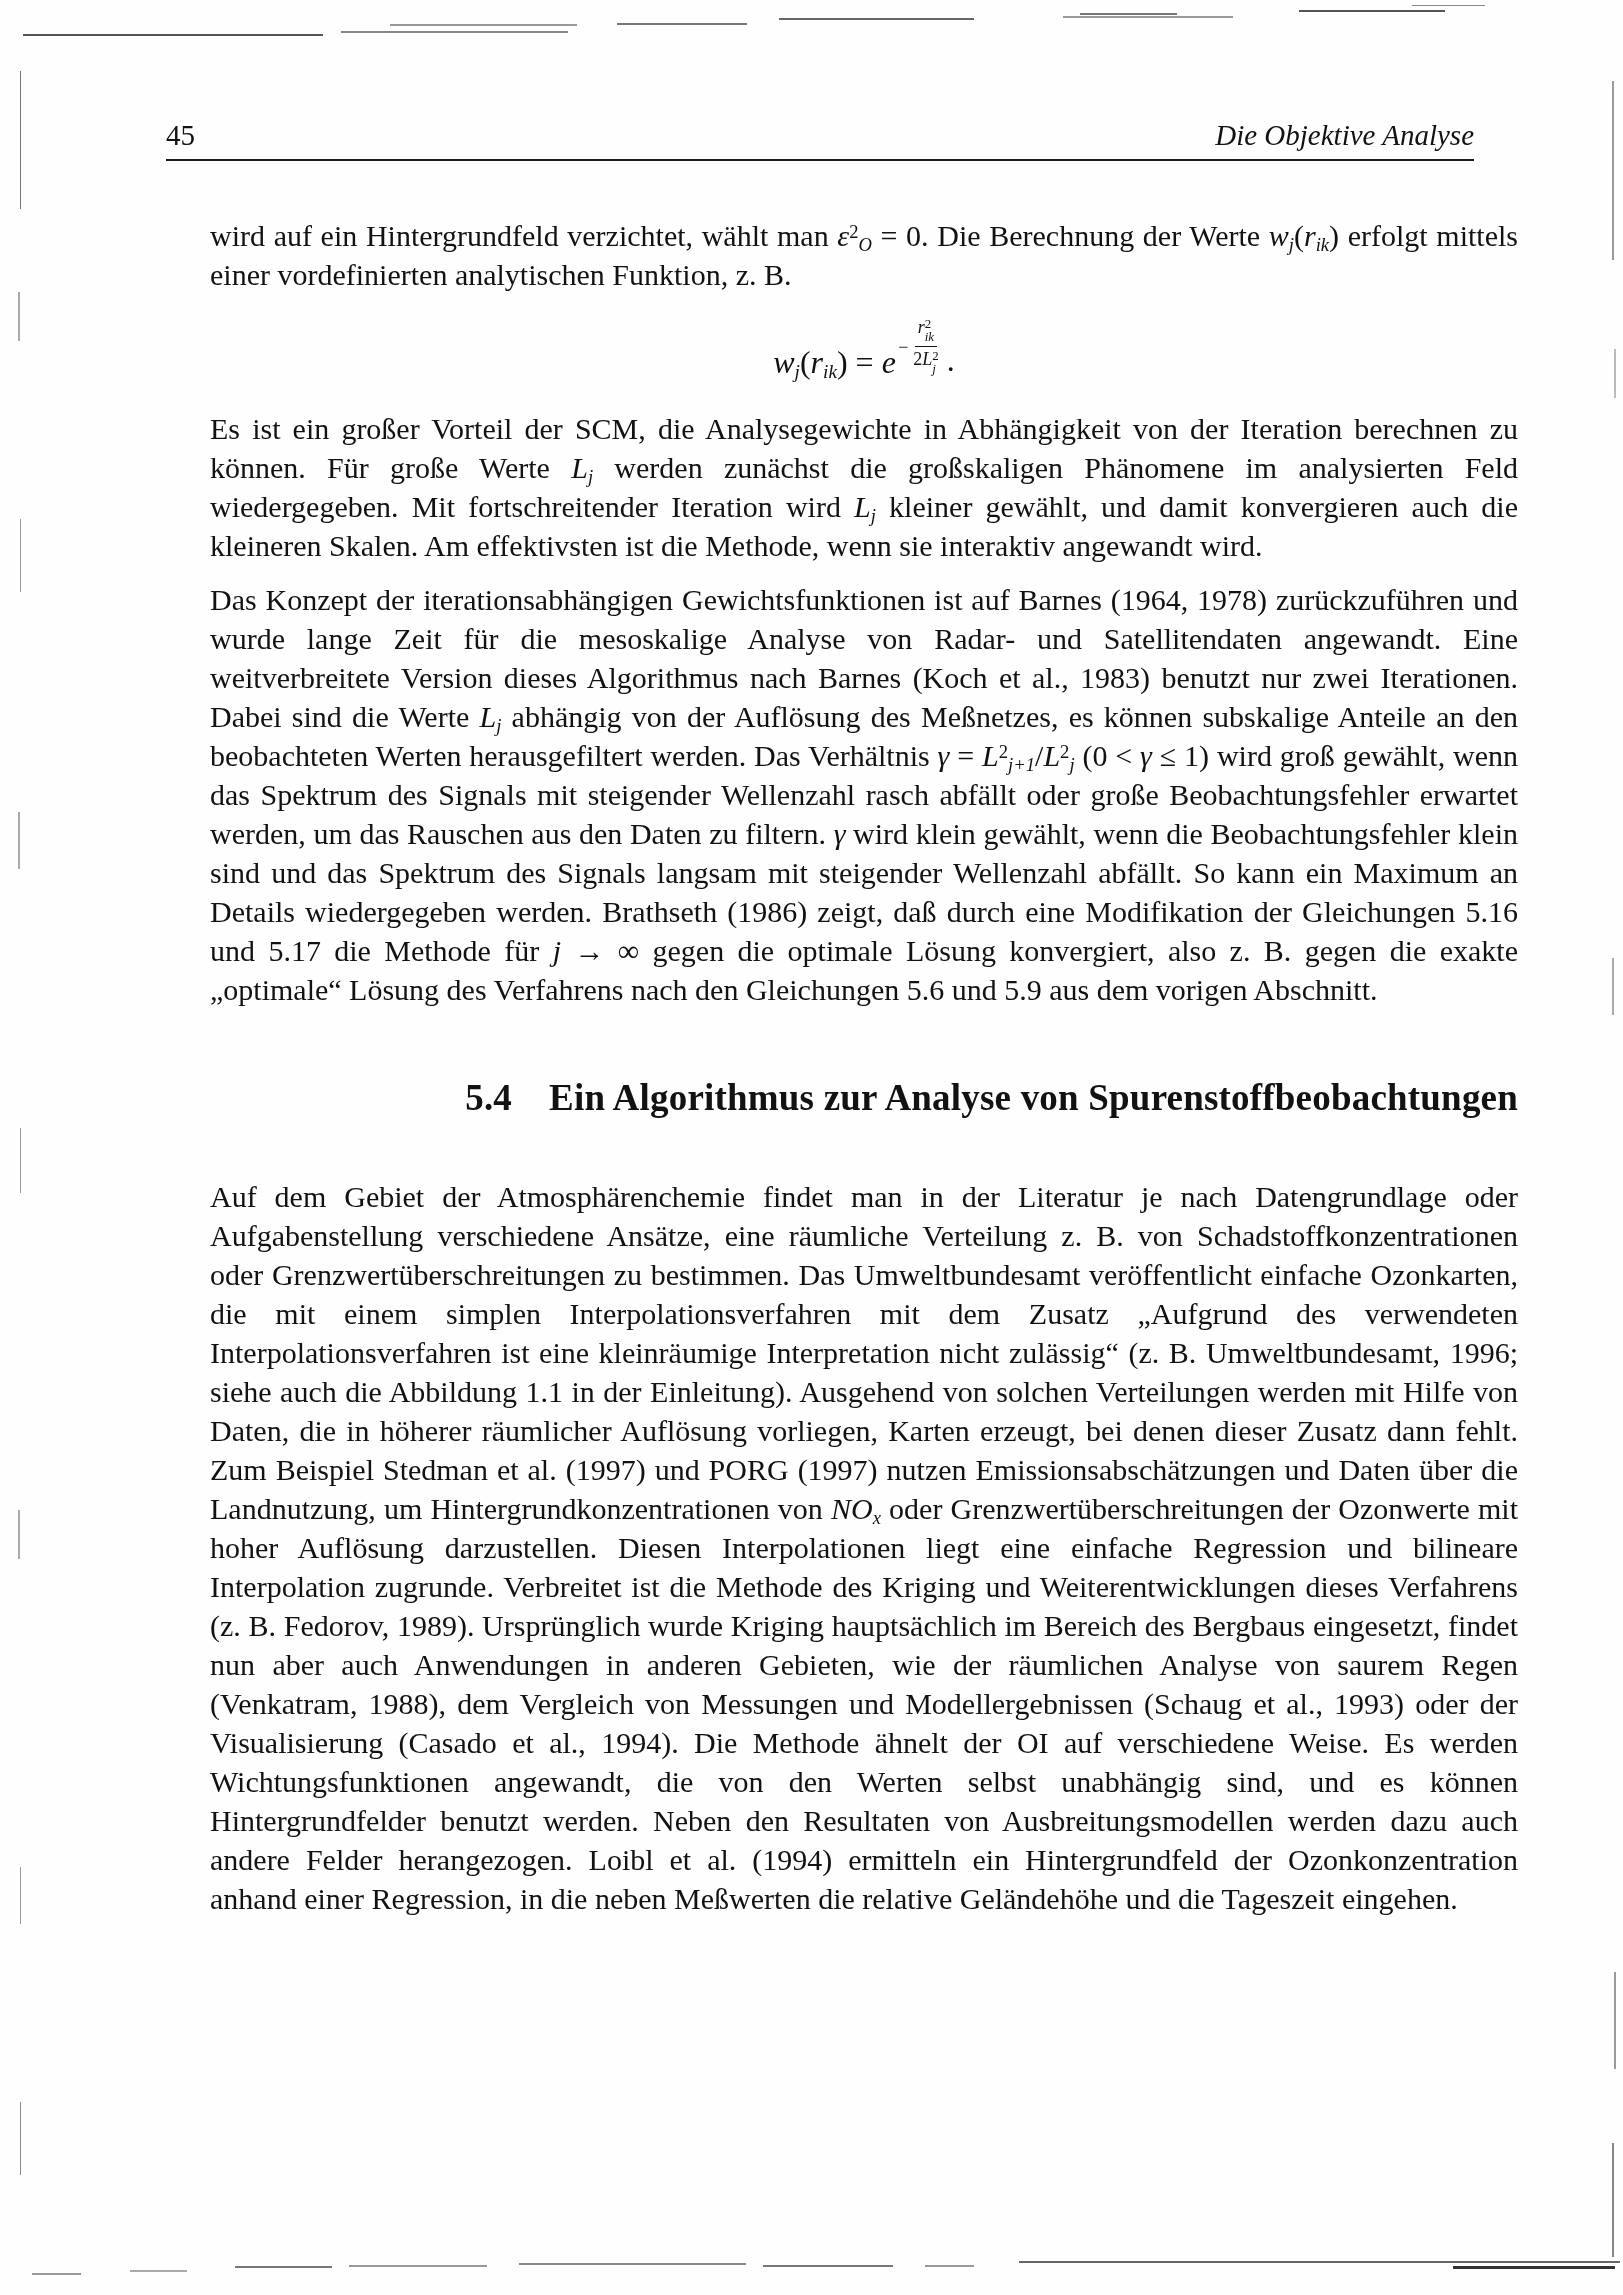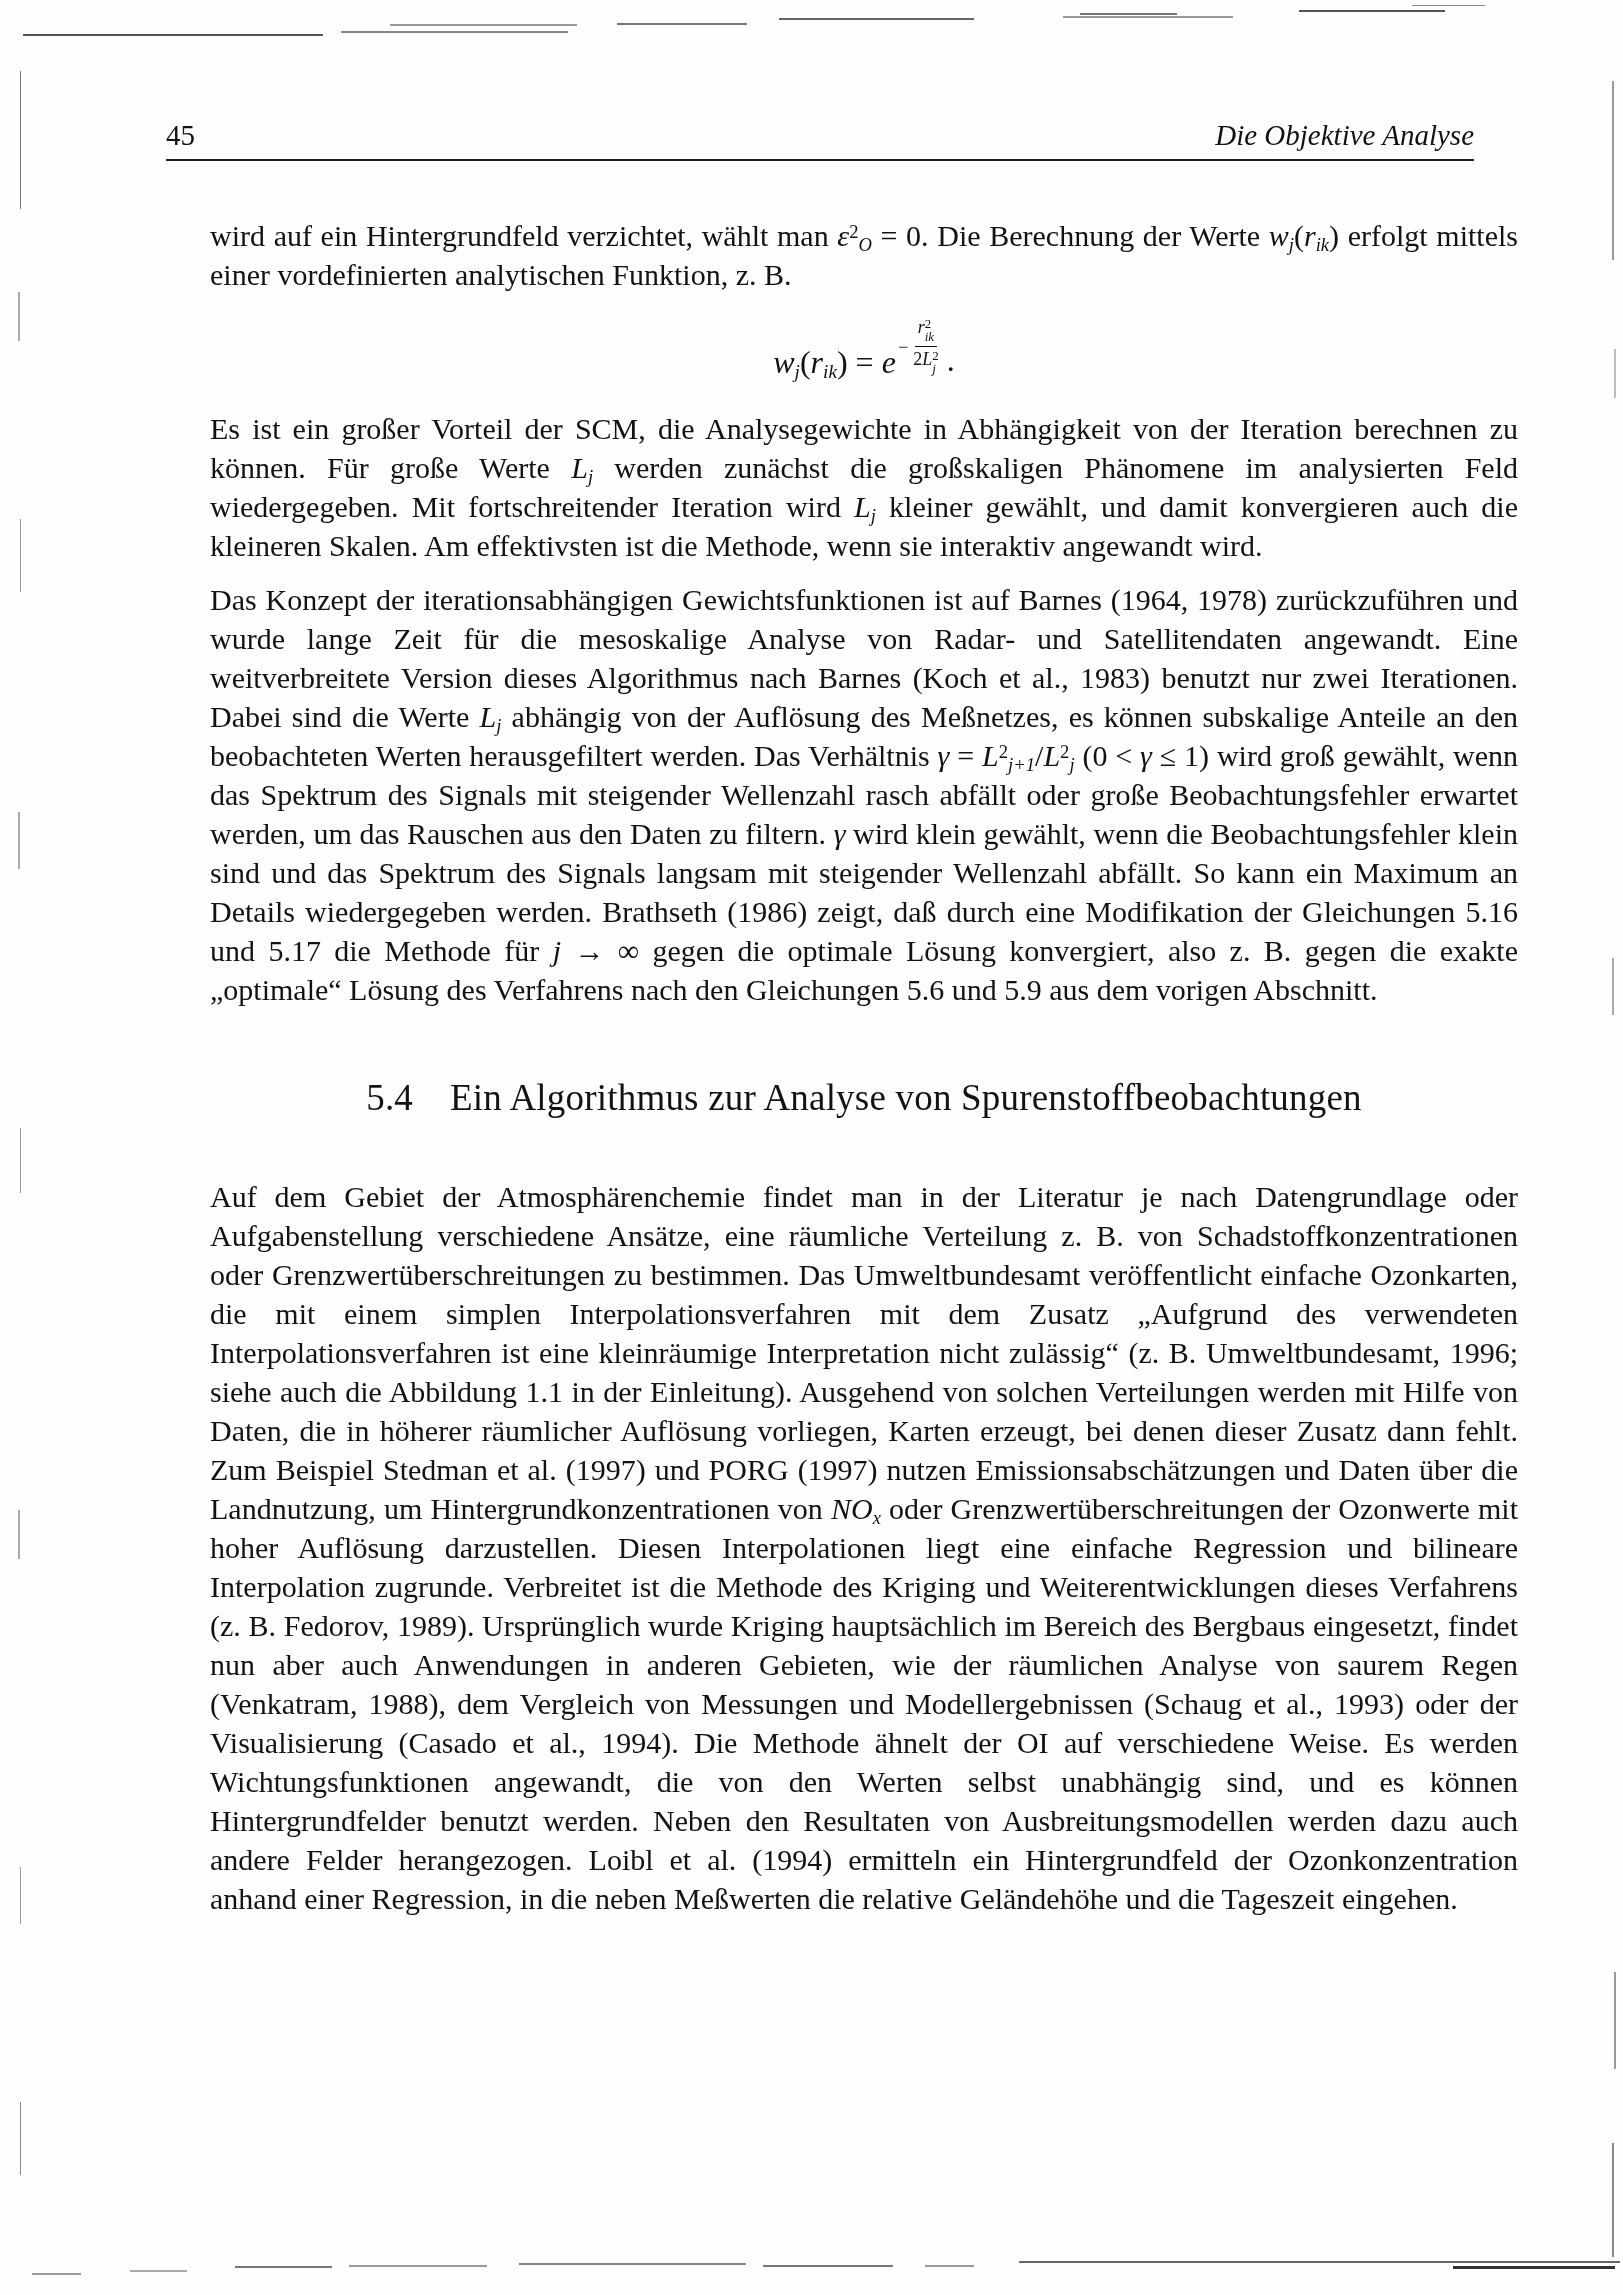--- a/index.html
+++ b/index.html
@@ -40,21 +40,21 @@
   .dexp .minus { margin-right:1.6px; }
   .dfrac { display:inline-flex; flex-direction:column; align-items:center; }
   .dnum, .dden { display:inline-flex; align-items:flex-start; padding:0 3.2px; line-height:1; }
   .dnum { border-bottom:1.6px solid #111; padding-bottom:2.4px; }
   .dden { padding-top:2.4px; }
   .vstack { display:inline-flex; flex-direction:column; align-items:flex-start; font-size:0.72em; line-height:1; }
   .vstack .vsup { font-style:normal; }
   .vstack .vsub { font-style:italic; }
   .trail { font-size:32px; margin-left:4.9px; }
   h2.section-heading {
-    font-size:37px; font-weight:normal; text-align:center;
+    font-size:37px; font-weight:bold; text-align:right;
     margin:68px 0 58px 0; line-height:1.15; letter-spacing:0.2px;
   }
   h2.section-heading .sec-num { margin-right:37px; }
   .art { position:absolute; pointer-events:none; }
 </style>
 </head>
 <body>
 
 <div class="art" style="left:23px;top:34px;width:300px;height:2.4px;background:#555;"></div>
 <div class="art" style="left:341px;top:31px;width:227px;height:1.6px;background:#888;"></div>

